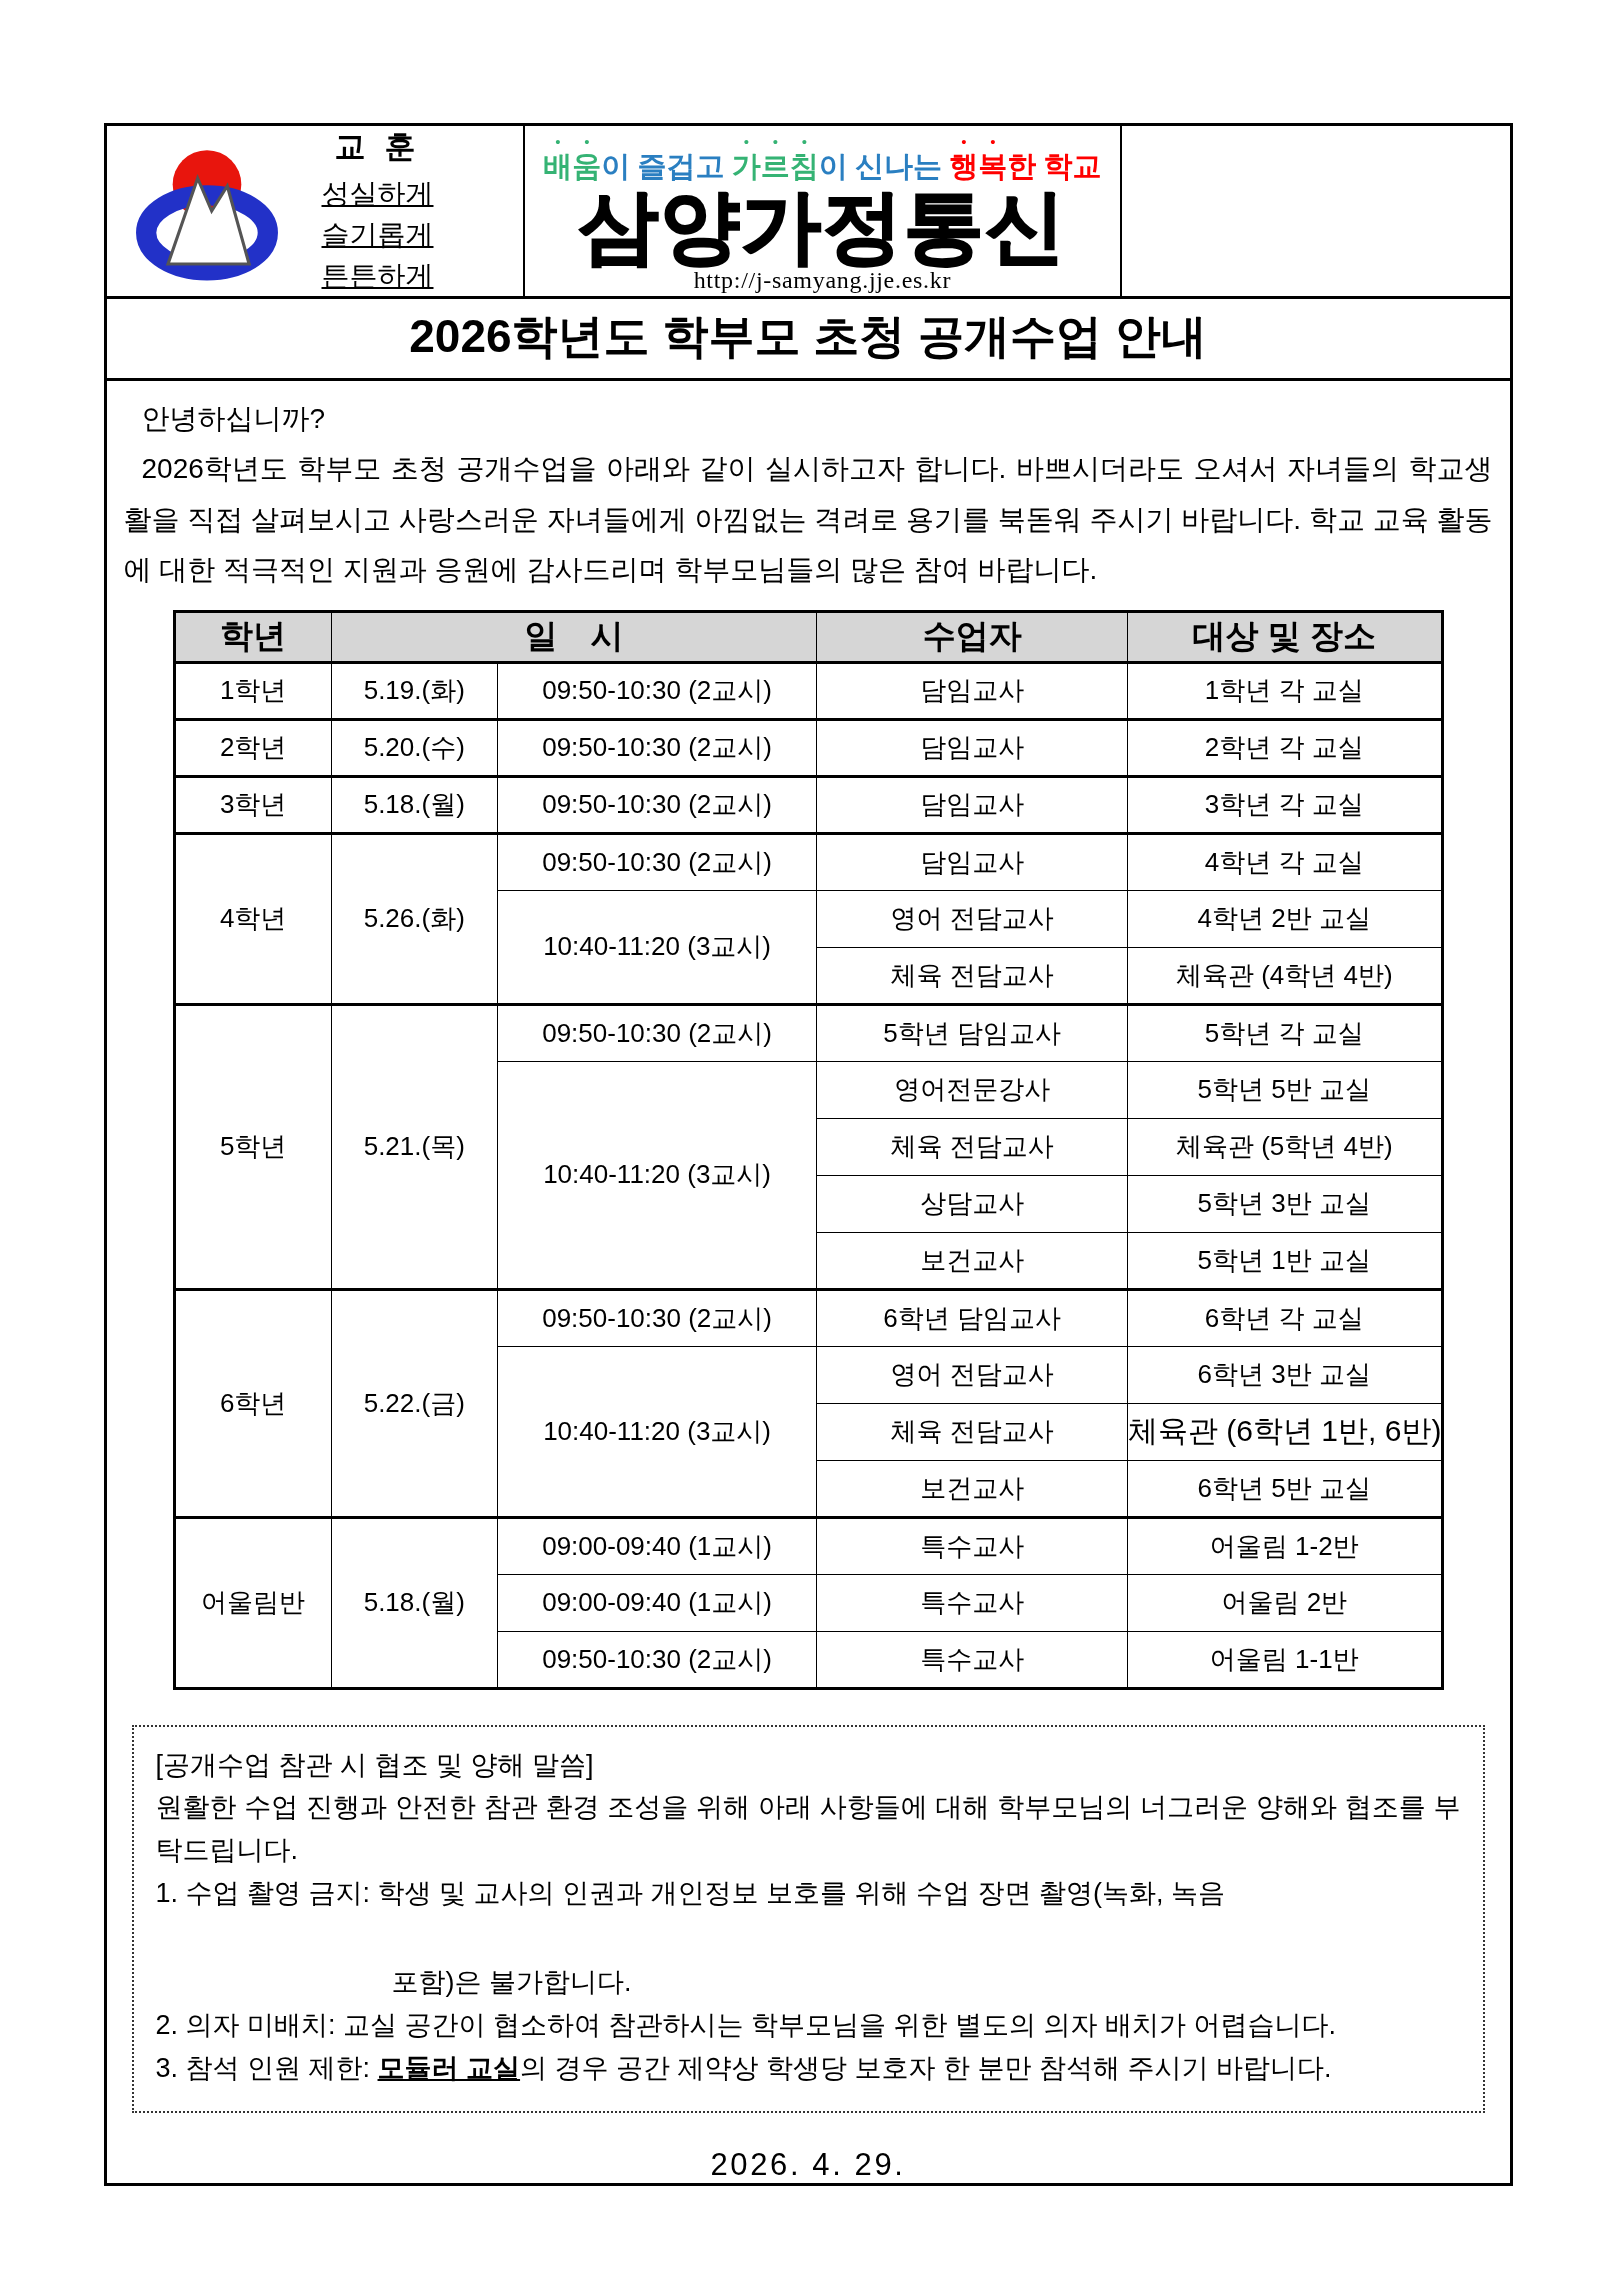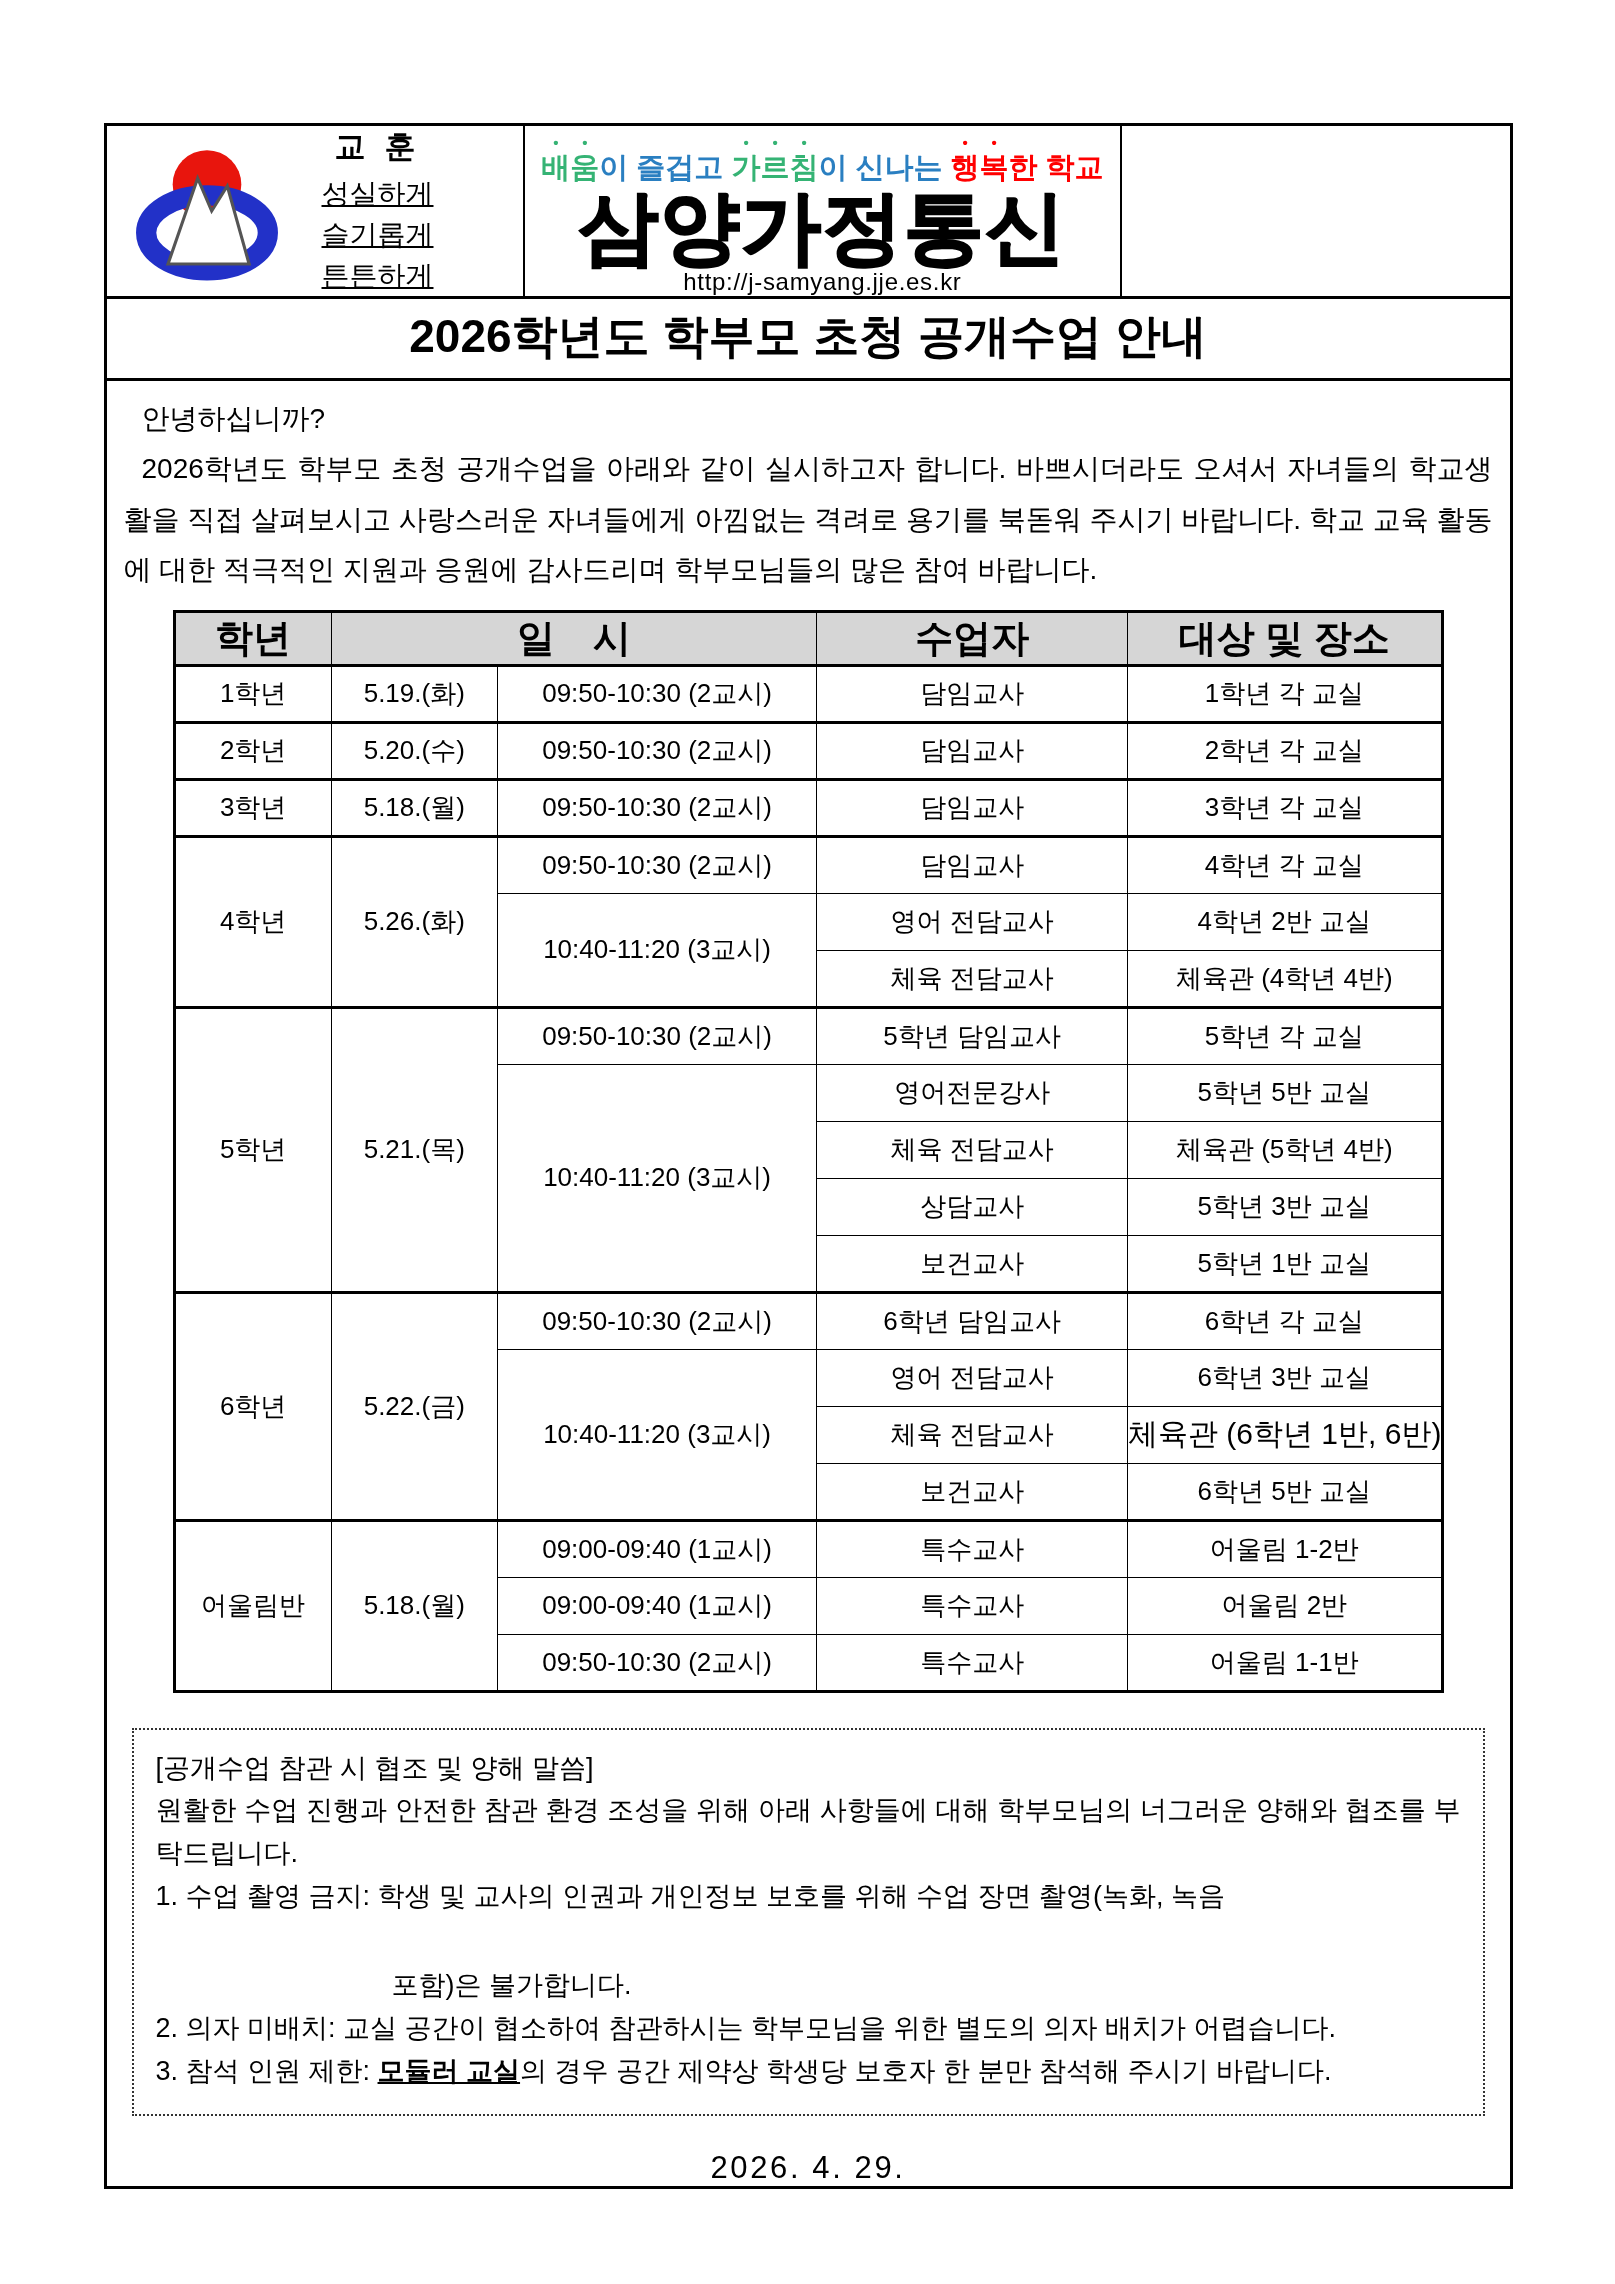--- a/index.html
+++ b/index.html
@@ -26,20 +26,21 @@
   .motto { margin-left: 37px; text-align:center; }
   .motto-title {
     font-size: 31px; font-weight: bold; letter-spacing: 5.2px;
     margin-bottom: 6.5px;
   }
   .motto-line { font-size: 28px; line-height: 1.45; text-decoration: underline; }
   .hcell-mid {
     width: 42.6%; border-right: 2px solid #000;
     display:flex; flex-direction:column; align-items:center; justify-content:space-between;
     padding: 7.8px 3.9px 5.2px;
+    font-family: Liberation Serif, serif;
   }
   .slogan { font-size: 29px; font-weight: bold; white-space: nowrap; }
   .dots {
     -webkit-text-emphasis: filled dot; -webkit-text-emphasis-position: over right;
     text-emphasis: filled dot; text-emphasis-position: over right;
   }
   .paper-title {
     font-size: 80px; font-weight: 900; line-height: 1;
     letter-spacing: 1.3px; white-space: nowrap;
     -webkit-text-stroke: 2px #000;
@@ -64,21 +65,21 @@
     width: 1271px; margin: 10.4px auto 0;
     border-collapse: collapse; table-layout: fixed;
     border: 3.9px solid #000;
   }
   .schedule th, .schedule td {
     border: 1.3px solid #000; text-align:center; vertical-align:middle;
     white-space: nowrap; overflow:hidden;
   }
   .schedule th {
     background:#d6d6d6; height: 51px;
-    font-size: 38px; font-weight: bold; border-bottom: 3.3px solid #000;
+    font-size: 33px; font-weight: bold; border-bottom: 3.3px solid #000;
   }
   .schedule td { height: 57px; font-size: 26px; background:#fff; }
   .schedule tr.group-start td { border-top: 3.3px solid #000; }
   .schedule tr.gray-top td { border-top: 1.3px solid #8f8f8f; }
   .schedule td.small { font-size: 30px; }
   
   .notes {
     width: 1353px; margin: 35px auto 0;
     border: 2px dotted #333;
     padding: 17px 22px 22px;

